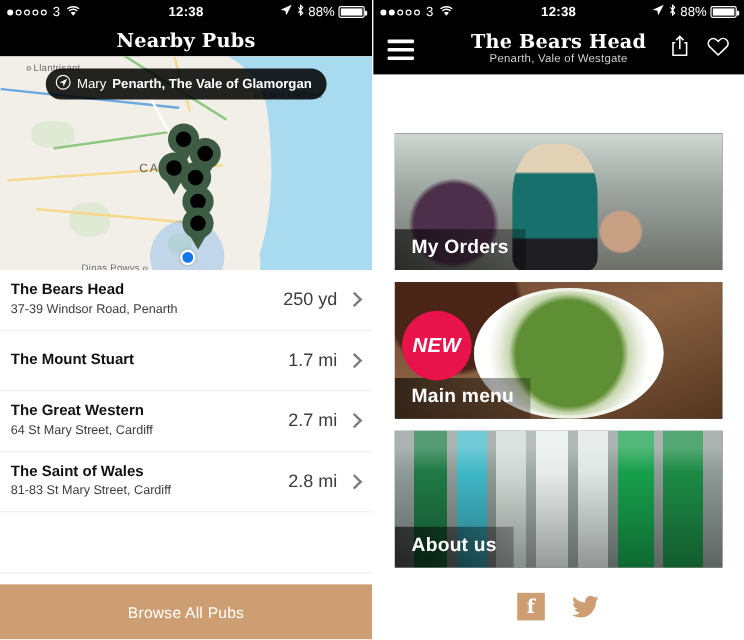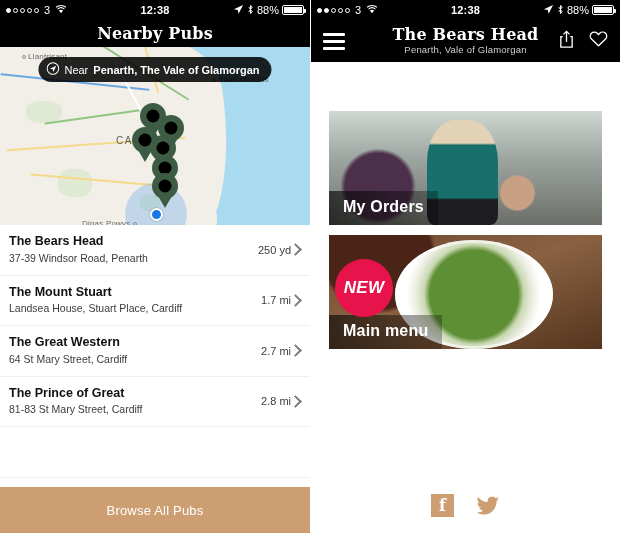--- a/index.html
+++ b/index.html
@@ -114,21 +114,21 @@
 
   
   .publist { background: #fff; }
   .pubrow {
     display: flex; align-items: center; height: 50.5px;
     padding: 0 10px 0 9px; border-bottom: 1px solid #efefef;
   }
   .pubrow .txt { flex: 1; min-width: 0; }
   .pubrow .name { font-size: 12.5px; font-weight: bold; color: #111; line-height: 1.25; }
   .pubrow .addr { font-size: 10.5px; color: #3c3c3c; line-height: 1.35; margin-top: 1px; }
-  .pubrow .dist { font-size: 11px; color: #3c3c3c; white-space: nowrap; }
+  .pubrow .dist { font-size: 15px; color: #3c3c3c; margin-right: 10px; white-space: nowrap; }
   .chev {
     width: 9px; height: 9px; border-right: 2px solid #7c7c7c; border-top: 2px solid #7c7c7c;
     transform: rotate(45deg); flex: none;
   }
 
   .browse-btn {
     position: absolute; left: 0; right: 0; bottom: 0; height: 46px;
     background: #cc9e72; color: #fff; display: flex; align-items: center;
     justify-content: center; font-size: 13px; letter-spacing: .2px;
   }
@@ -288,21 +288,21 @@
       <div class="road green" style="left:78px;top:20px;width:120px;transform:rotate(32deg);"></div>
       <div class="road green" style="left:44px;top:68px;width:110px;transform:rotate(-8deg);"></div>
       <div class="road" style="left:6px;top:96px;width:180px;transform:rotate(-4deg);"></div>
       <div class="road" style="left:30px;top:132px;width:130px;transform:rotate(5deg);"></div>
       <div class="road white" style="left:96px;top:44px;width:70px;transform:rotate(62deg);"></div>
       <div class="road" style="left:120px;top:16px;width:60px;transform:rotate(74deg);"></div>
 
       <div class="maplabel" style="left:22px;top:5px;"><span class="ring"></span><span>Llantrisant</span></div>
       <div class="maplabel" style="left:212px;top:28px;"><span class="ring"></span><span>Saint Mellons</span></div>
       <div class="maplabel big" style="left:116px;top:88px;">CARDIFF</div>
-      <div class="maplabel" style="left:82px;top:172px;"><span>Dinas Powys</span><span class="ring" style="margin-left:3px;margin-right:0"></span></div>
+      <div class="maplabel" style="left:68px;top:172px;"><span>Dinas Powys</span><span class="ring" style="margin-left:3px;margin-right:0"></span></div>
 
       <div class="pin" style="left:140px;top:56px;">
           <div class="body"></div>
           <div class="hole"></div>
         </div>
       <div class="pin" style="left:158px;top:68px;">
           <div class="body"></div>
           <div class="hole"></div>
         </div>
       <div class="pin" style="left:132px;top:80px;">
@@ -325,53 +325,52 @@
       <div class="userhalo" style="left:125px;top:136px;"></div>
       <div class="userdot" style="left:150px;top:161px;"></div>
 
       <div class="pill">
         <span>
           <svg width="13" height="13" viewBox="0 0 14 14">
               <circle cx="7" cy="7" r="6.2" stroke="#fff" stroke-width="1.1" fill="none"></circle>
               <path d="M10.6 4 3.8 7.2l3 .6.6 3z" fill="#fff"></path>
             </svg>
         </span>
-        <span>Near</span>
+        <span>Mary</span>
         <b>Penarth, The Vale of Glamorgan</b>
       </div>
     </div>
 
     <div class="publist">
       <div class="pubrow">
         <div class="txt">
           <div class="name">The Bears Head</div>
           <div class="addr">37-39 Windsor Road, Penarth</div>
         </div>
         <div class="dist">250 yd</div>
         <div class="chev"></div>
       </div>
       <div class="pubrow">
         <div class="txt">
           <div class="name">The Mount Stuart</div>
-          <div class="addr">Landsea House, Stuart Place, Cardiff</div>
         </div>
         <div class="dist">1.7 mi</div>
         <div class="chev"></div>
       </div>
       <div class="pubrow">
         <div class="txt">
           <div class="name">The Great Western</div>
           <div class="addr">64 St Mary Street, Cardiff</div>
         </div>
         <div class="dist">2.7 mi</div>
         <div class="chev"></div>
       </div>
       <div class="pubrow">
         <div class="txt">
-          <div class="name">The Prince of Great</div>
+          <div class="name">The Saint of Wales</div>
           <div class="addr">81-83 St Mary Street, Cardiff</div>
         </div>
         <div class="dist">2.8 mi</div>
         <div class="chev"></div>
       </div>
       <div class="pubrow">
         <div class="txt">
             <div class="name">&nbsp;</div>
           </div>
       </div>
@@ -420,21 +419,21 @@
     </div>
 
     <div class="navbar-right">
       <div class="burger">
         <span></span>
           <span></span>
           <span></span>
       </div>
       <div class="nav-center">
         <div class="t">The Bears Head</div>
-        <div class="s">Penarth, Vale of Glamorgan</div>
+        <div class="s">Penarth, Vale of Westgate</div>
       </div>
       <div class="nav-right-icons">
         <span>
           <svg width="17" height="19" viewBox="0 0 18 20">
               <path d="M5 7H3v11h12V7h-2" stroke="#fff" stroke-width="1.4" fill="none"></path>
               <path d="M9 1.5v11" stroke="#fff" stroke-width="1.4"></path>
               <path d="M5.8 4.6 9 1.4l3.2 3.2" stroke="#fff" stroke-width="1.4" fill="none"></path>
             </svg>
         </span>
         <span>
@@ -451,20 +450,24 @@
         <div class="photo-pub"></div>
         <div class="label">My Orders</div>
       </div>
 
       <div class="card">
         <div class="photo-salad"></div>
         <div class="newbadge">NEW</div>
         <div class="label">Main menu</div>
       </div>
 
+      <div class="card">
+        <div class="photo-gin"></div>
+        <div class="label">About us</div>
+      </div>
 
     </div>
 
     <div class="social">
       <span class="fb">f</span>
       <span class="tw">
         <svg width="24" height="20" viewBox="0 0 24 20">
             <path d="M23 2.6a9 9 0 0 1-2.6.7A4.6 4.6 0 0 0 22.4.8a9.2 9.2 0 0 1-2.9 1.1A4.6 4.6 0 0 0 11.7 6a13 13 0 0 1-9.5-4.8 4.6 4.6 0 0 0 1.4 6.1A4.5 4.5 0 0 1 1.5 6.7v.1a4.6 4.6 0 0 0 3.7 4.5 4.6 4.6 0 0 1-2.1.1 4.6 4.6 0 0 0 4.3 3.2A9.2 9.2 0 0 1 .6 16.5a13 13 0 0 0 7 2.1c8.4 0 13-7 13-13v-.6A9.3 9.3 0 0 0 23 2.6z" fill="#cc9e72"></path>
           </svg>
       </span>

